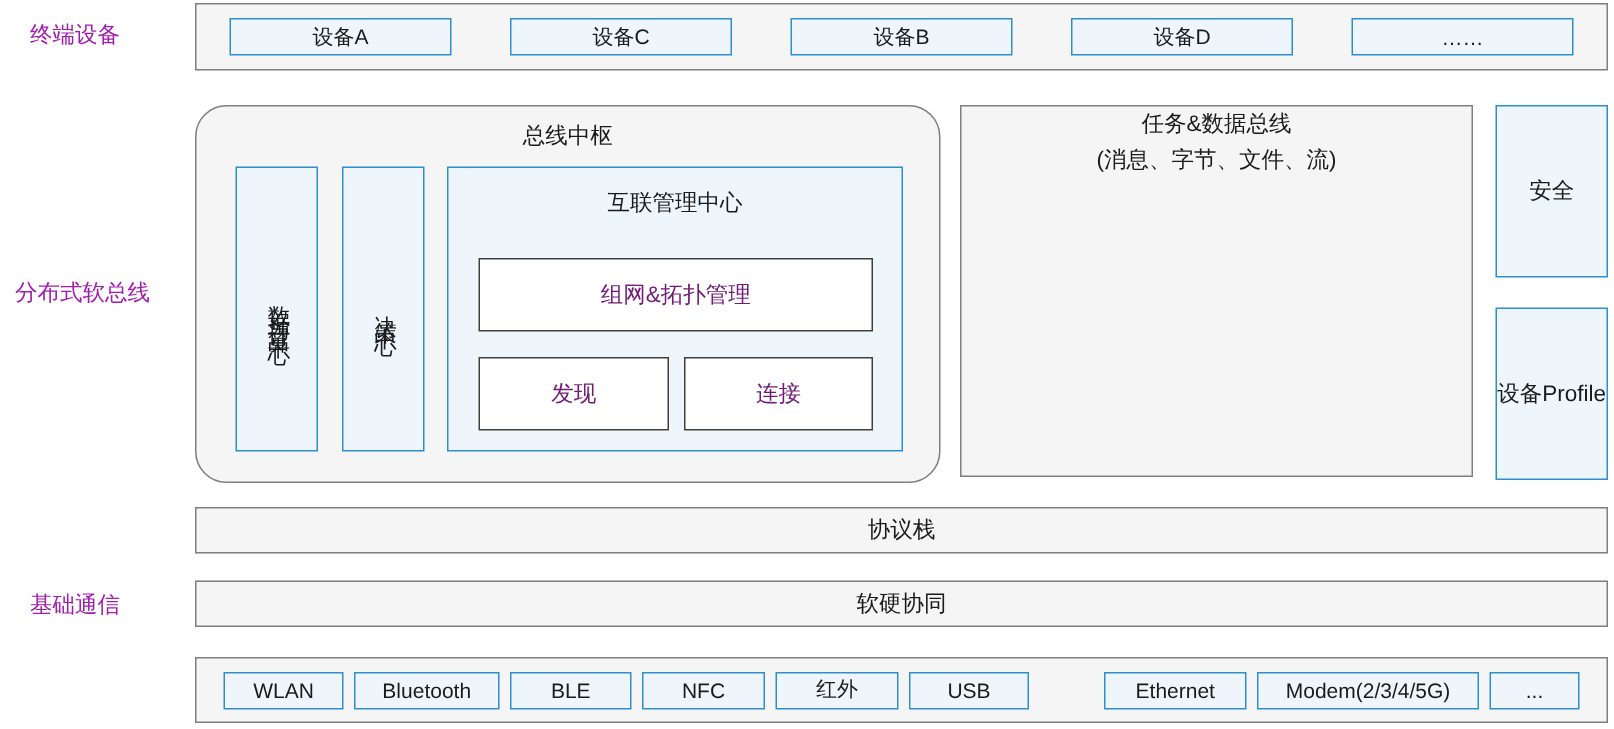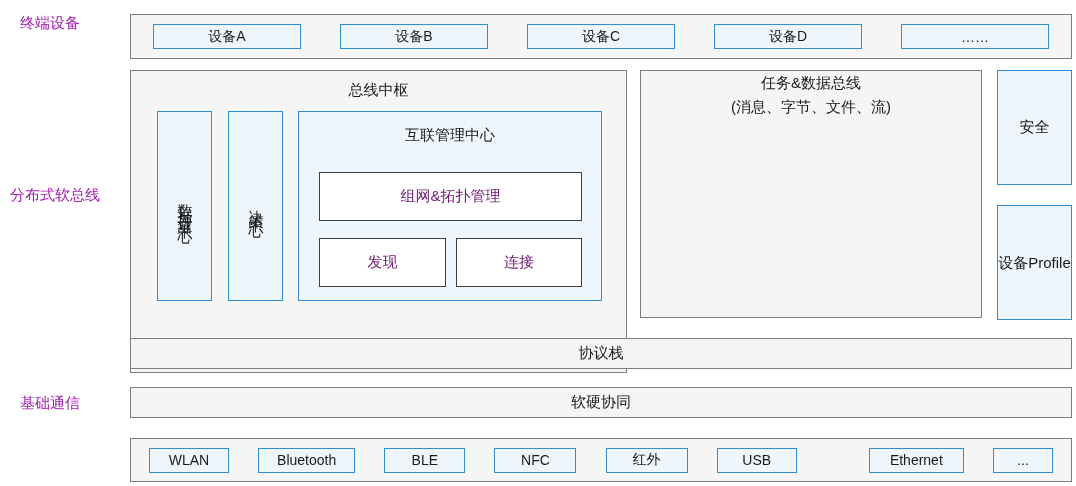--- a/index.html
+++ b/index.html
@@ -42,27 +42,27 @@
     background:#ffffff;
     border:1px solid #3f3f3f;
     box-sizing:border-box;
     display:flex;
     align-items:center;
     justify-content:center;
     color:#701a75;
   }
   
   #device-row{
-    left:130px;top:14px;width:942px;height:45px;
+    left:130px;top:2px;width:942px;height:45px;
     display:flex;align-items:center;justify-content:space-between;
     padding:0 22px;
   }
   #device-row .blue-box{width:148px;height:25px;font-size:14px;}
   
-  #bus-hub{left:130px;top:70px;width:497px;height:303px;}
+  #bus-hub{left:130px;top:70px;width:497px;height:252px;border-radius:21px;}
   #bus-hub-title{
     position:absolute;top:10px;left:0;width:100%;
     text-align:center;font-size:15px;
   }
   .vertical-box{
     position:absolute;top:40px;width:55px;height:190px;
   }
   .vertical-box span{
     writing-mode:vertical-rl;
     text-orientation:upright;
@@ -120,22 +120,22 @@
 <body>
 
 <div id="canvas">
 
   <div class="row-label" style="left:20px;top:14px;">终端设备</div>
   <div class="row-label" style="left:10px;top:186px;">分布式软总线</div>
   <div class="row-label" style="left:20px;top:394px;">基础通信</div>
 
   <div id="device-row" class="gray-box">
     <div class="blue-box">设备A</div>
+    <div class="blue-box">设备C</div>
     <div class="blue-box">设备B</div>
-    <div class="blue-box">设备C</div>
     <div class="blue-box">设备D</div>
     <div class="blue-box">……</div>
   </div>
 
   <div id="bus-hub" class="gray-box">
     <div id="bus-hub-title">总线中枢</div>
 
     <div class="blue-box vertical-box" id="data-compute-box">
       <span>数据与计算中心</span>
     </div>
@@ -169,16 +169,17 @@
   <div id="hw-sw-bar" class="gray-box full-bar">软硬协同</div>
 
   <div id="protocol-row" class="gray-box">
     <div class="blue-box pw-80">WLAN</div>
     <div class="blue-box pw-97">Bluetooth</div>
     <div class="blue-box pw-81">BLE</div>
     <div class="blue-box pw-82">NFC</div>
     <div class="blue-box pw-82">红外</div>
     <div class="blue-box pw-80">USB</div>
     <div class="blue-box pw-95">Ethernet</div>
+    <div class="blue-box pw-148">Modem(2/3/4/5G)</div>
     <div class="blue-box pw-60">...</div>
   </div>
 
 </div>
 
 </body></html>

